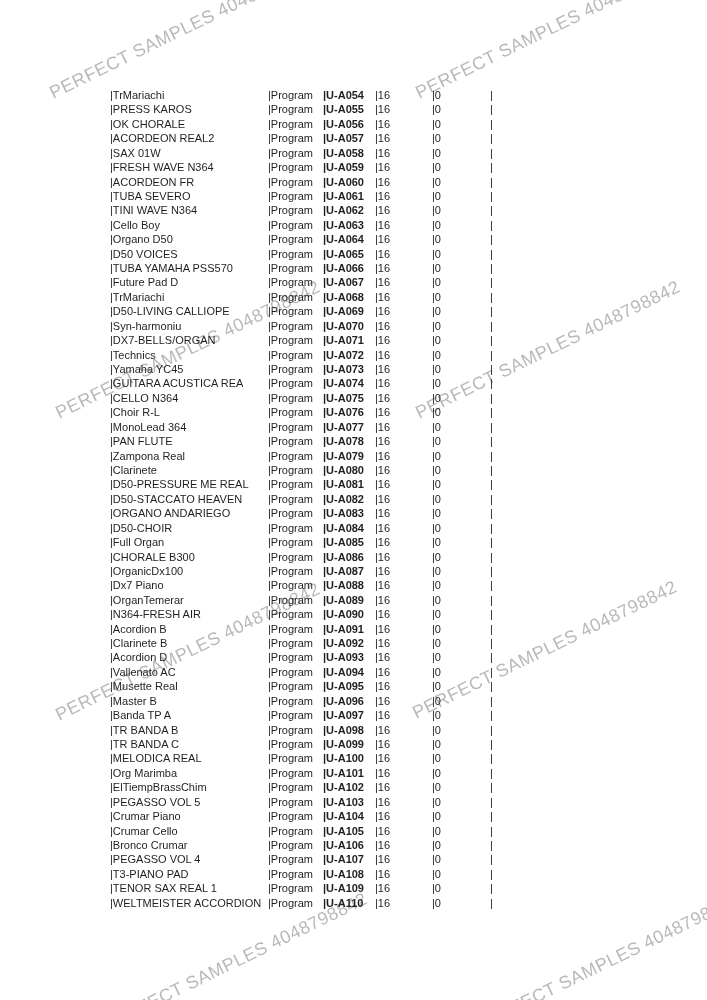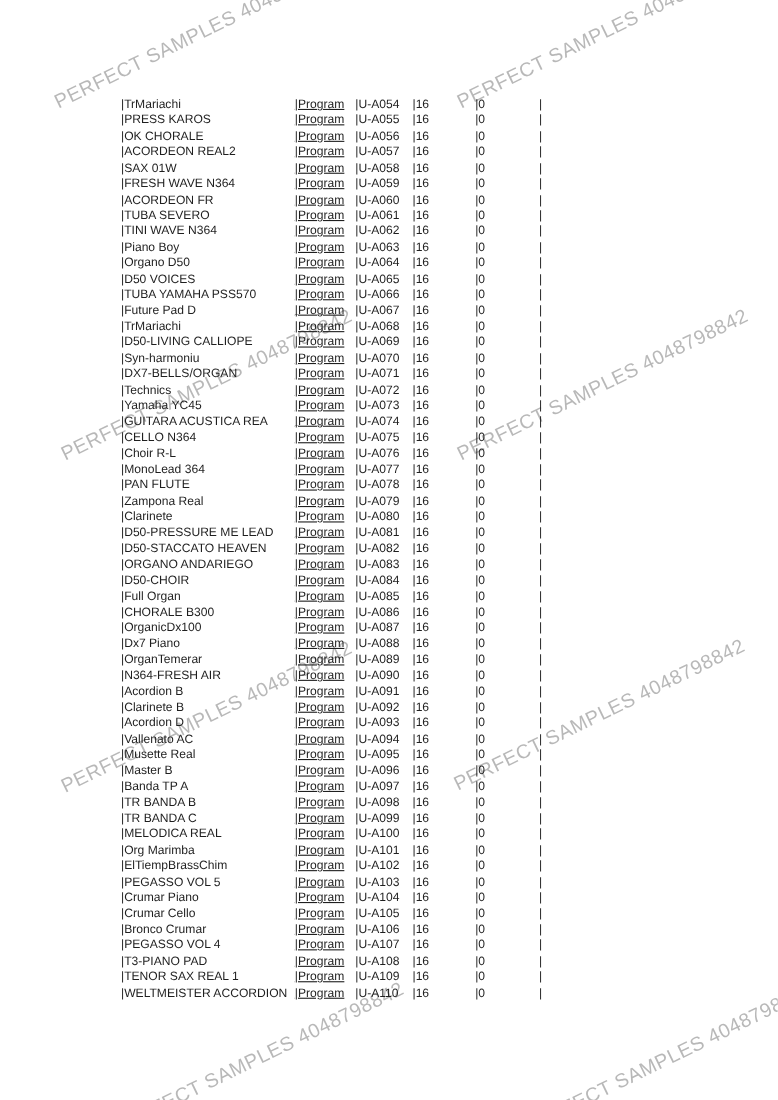--- a/index.html
+++ b/index.html
@@ -44,22 +44,22 @@
     color: #1f1f1f;
   }
   .row {
     display: flex;
     height: 14.43px;
     line-height: 14.43px;
     white-space: pre;
   }
   .cell { display: inline-block; overflow: visible; }
   .c0 { width: 158px; }
-  .c1 { width: 55px; text-decoration: underline; }
-  .c2 { width: 52px; }
+  .c1 { width: 55px; }
+  .c2 { width: 52px; font-weight: bold; }
   .c3 { width: 57px; }
   .c4 { width: 58px; }
   .c5 { width: 20px; }
 </style>
 </head>
 <body>
 
 <div class="page">
   <div class="watermark wm1">PERFECT SAMPLES 4048798842</div>
   <div class="watermark wm2">PERFECT SAMPLES 4048798842</div>
@@ -146,21 +146,21 @@
   <div class="row">
     <span class="cell c0">|TINI WAVE N364</span>
     <span class="cell c1">|Program</span>
     <span class="cell c2">|U-A062</span>
     <span class="cell c3">|16</span>
     <span class="cell c4">|0</span>
     <span class="cell c5">|</span>
   </div>
 
   <div class="row">
-    <span class="cell c0">|Piano Boy</span>
+    <span class="cell c0">|Cello Boy</span>
     <span class="cell c1">|Program</span>
     <span class="cell c2">|U-A063</span>
     <span class="cell c3">|16</span>
     <span class="cell c4">|0</span>
     <span class="cell c5">|</span>
   </div>
 
   <div class="row">
     <span class="cell c0">|Organo D50</span>
     <span class="cell c1">|Program</span>
@@ -308,21 +308,21 @@
   <div class="row">
     <span class="cell c0">|Clarinete</span>
     <span class="cell c1">|Program</span>
     <span class="cell c2">|U-A080</span>
     <span class="cell c3">|16</span>
     <span class="cell c4">|0</span>
     <span class="cell c5">|</span>
   </div>
 
   <div class="row">
-    <span class="cell c0">|D50-PRESSURE ME LEAD</span>
+    <span class="cell c0">|D50-PRESSURE ME REAL</span>
     <span class="cell c1">|Program</span>
     <span class="cell c2">|U-A081</span>
     <span class="cell c3">|16</span>
     <span class="cell c4">|0</span>
     <span class="cell c5">|</span>
   </div>
 
   <div class="row">
     <span class="cell c0">|D50-STACCATO HEAVEN</span>
     <span class="cell c1">|Program</span>

